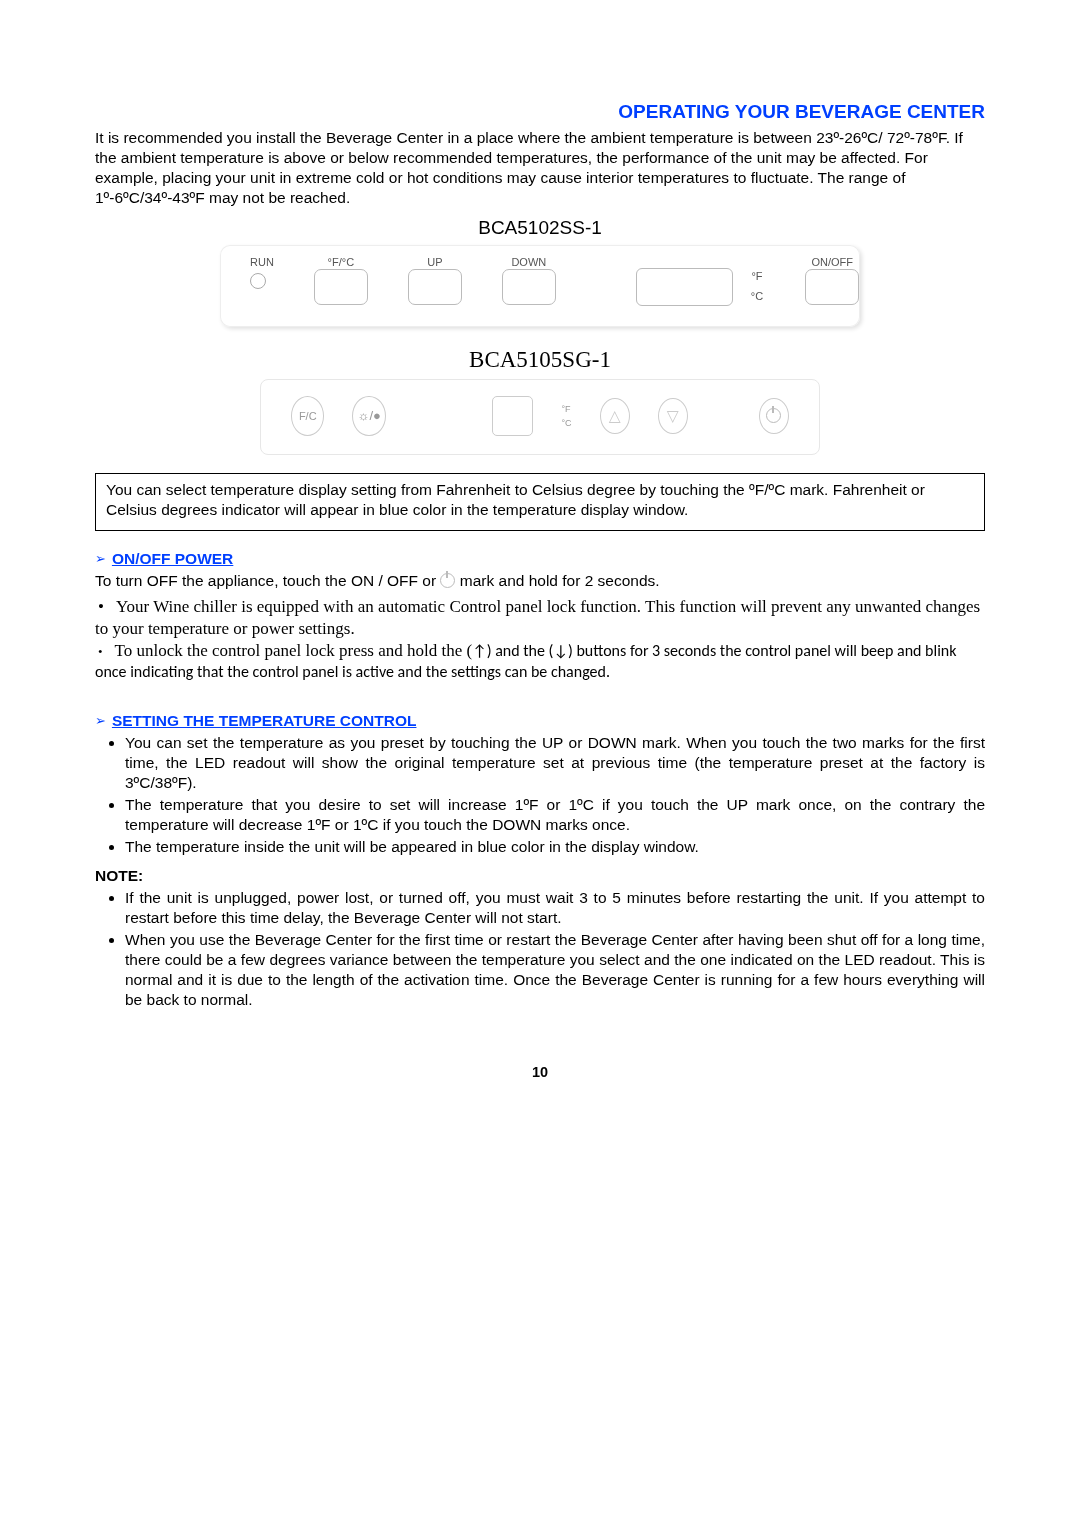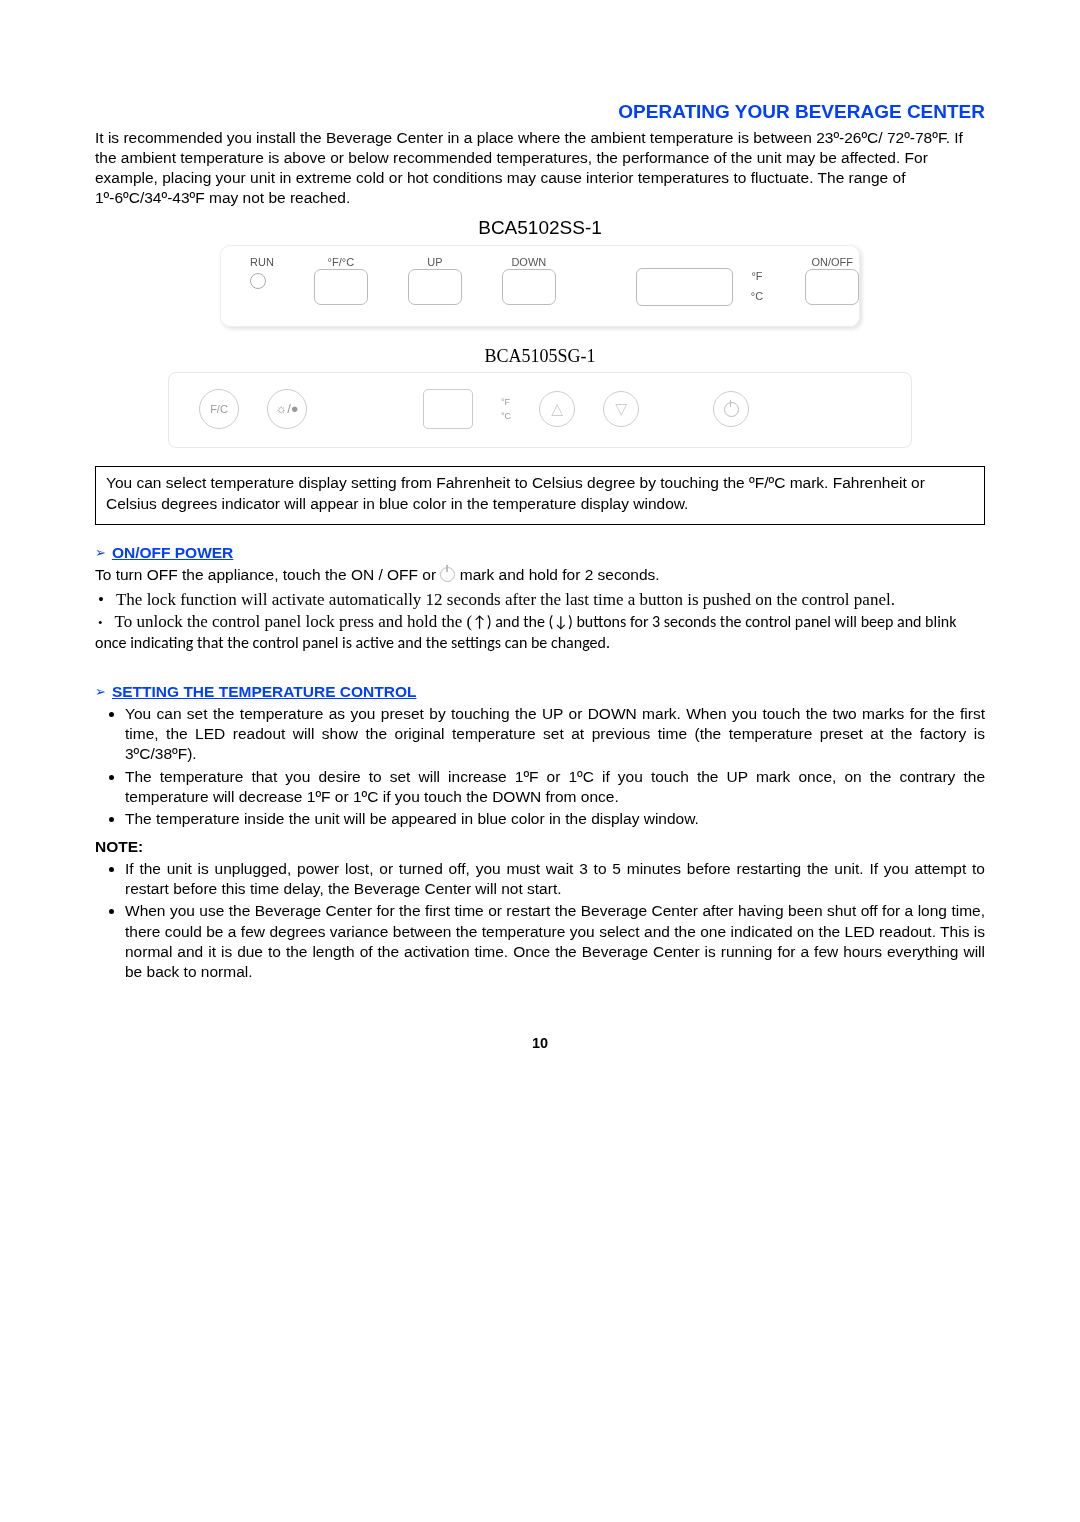--- a/index.html
+++ b/index.html
@@ -60,21 +60,21 @@
     border: 1px solid #bbb;
     border-radius: 6px;
     width: 95px; height: 36px;
     display: inline-block;
   }
   .run-circle {
     width: 14px; height: 14px; border: 1px solid #aaa; border-radius: 50%;
     display:block; margin-top:4px;
   }
   .panel2 {
-    width: 744px;
+    width: 560px;
     margin: 0 auto 18px auto;
     border-radius: 8px;
     border: 1px solid #e7e7e7;
     padding: 16px 30px 18px 30px;
     box-sizing: border-box;
   }
   .p2-btn {
     width: 38px; height: 38px; border:1px solid #ccc; border-radius:50%;
     display:flex; align-items:center; justify-content:center;
     font-size:11px; color:#999;
@@ -171,21 +171,21 @@
           <div class="smalltext" style="margin-top:6px;">°C</div>
         </div>
         <div style="text-align:center;padding-left:24px;">
           <div class="smalltext">ON/OFF</div>
           <span class="btn-shape"></span>
         </div>
       </div>
     </div>
   </div>
 
-  <div class="panel-title serif" style="font-size:18px;">BCA5105SG-1</div>
+  <div class="panel-title serif" style="font-size:23px;">BCA5105SG-1</div>
   <div class="panel2">
     <div class="panel2-row">
       <div class="p2-btn">
           <span>F/C</span>
         </div>
       <div class="p2-btn">
         <span style="font-size:13px;">☼/●</span>
       </div>
       <div style="width:60px;"></div>
       <div class="disp2"></div>
@@ -210,36 +210,36 @@
     <span>You can select temperature display setting from Fahrenheit to Celsius degree by touching the </span><span class="bold">ºF/ºC</span><span> mark.  Fahrenheit or Celsius degrees indicator will appear in blue color in the temperature display window.</span>
   </div>
 
   <div class="heading">
     <span class="arrow-bullet">➢</span><span class="h-link">ON/OFF POWER</span>
   </div>
   <div class="body-para">
     <span>To turn OFF the appliance, touch the ON / OFF or  </span><span class="power-icon"></span><span>  mark and hold for 2 seconds.</span>
   </div>
 
-  <div class="serif">
-    <span style="margin:0 12px 0 3px;">•</span><span>The lock function will activate automatically 12 seconds after the last time a button is pushed on the control panel.</span>
+  <div class="serif indent-serif" style="margin-left:0;">
+    <span style="margin:0 12px 0 3px;">•</span><span>Your Wine chiller is equipped with an automatic Control panel lock function.  This function will prevent any unwanted changes to your temperature or power settings.</span>
   </div>
   <div>
     <span class="serif" style="margin:0 12px 0 3px; font-size:13px;">•</span><span class="serif">To unlock the control panel lock press and hold the (</span><span class="calibri">↑</span><span class="calibri">) and the (</span><span class="calibri">↓</span><span class="calibri">) buttons for 3 seconds the control panel will beep and blink once indicating that the control panel is active and the settings can be changed.</span>
   </div>
 
   <div class="heading" style="margin-top:28px;">
     <span class="arrow-bullet">➢</span><span class="h-link">SETTING THE TEMPERATURE CONTROL</span>
   </div>
   <ul class="bullets">
     <li>
       <span>You can set the temperature as you preset by touching the </span><span class="bold">UP</span><span> or </span><span class="bold">DOWN</span><span> mark. When you touch the two marks for the first time, the LED readout will show the original temperature set at previous time (the temperature preset at the factory is 3ºC/38ºF).</span>
     </li>
     <li>
-      <span>The temperature that you desire to set will increase 1ºF or 1ºC if you touch the </span><span class="bold">UP</span><span> mark once, on the contrary the temperature will decrease 1ºF or 1ºC if you touch the </span><span class="bold">DOWN</span><span> from once.</span>
+      <span>The temperature that you desire to set will increase 1ºF or 1ºC if you touch the </span><span class="bold">UP</span><span> mark once, on the contrary the temperature will decrease 1ºF or 1ºC if you touch the </span><span class="bold">DOWN</span><span> marks once.</span>
     </li>
     <li>The temperature inside the unit will be appeared in blue color in the display window.</li>
   </ul>
 
   <div class="note-head">NOTE:</div>
   <ul class="bullets">
     <li>If the unit is unplugged, power lost, or turned off, you must wait 3 to 5 minutes before restarting the unit. If you attempt to restart before this time delay, the Beverage Center will not start.</li>
     <li>When you use the Beverage Center for the first time or restart the Beverage Center after having been shut off for a long time, there could be a few degrees variance between the temperature you select and the one indicated on the LED readout.  This is normal and it is due to the length of the activation time. Once the Beverage Center is running for a few hours everything will be back to normal.</li>
   </ul>
 

